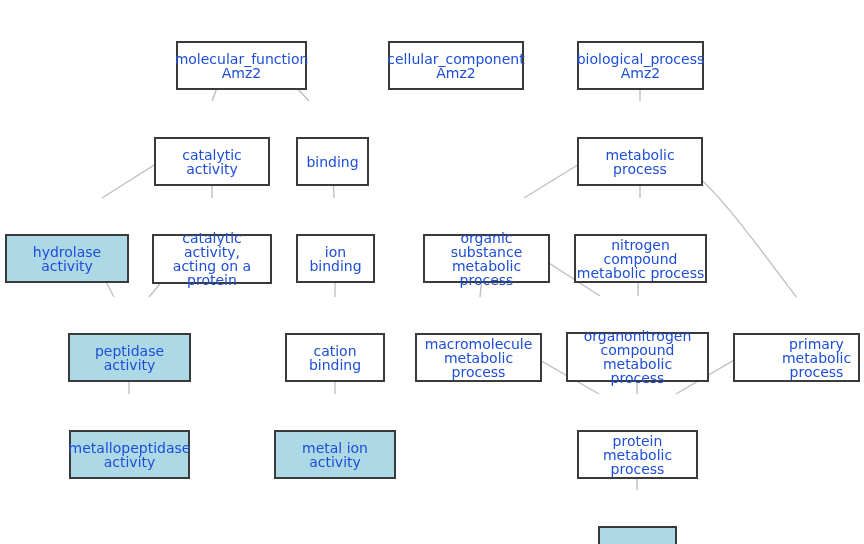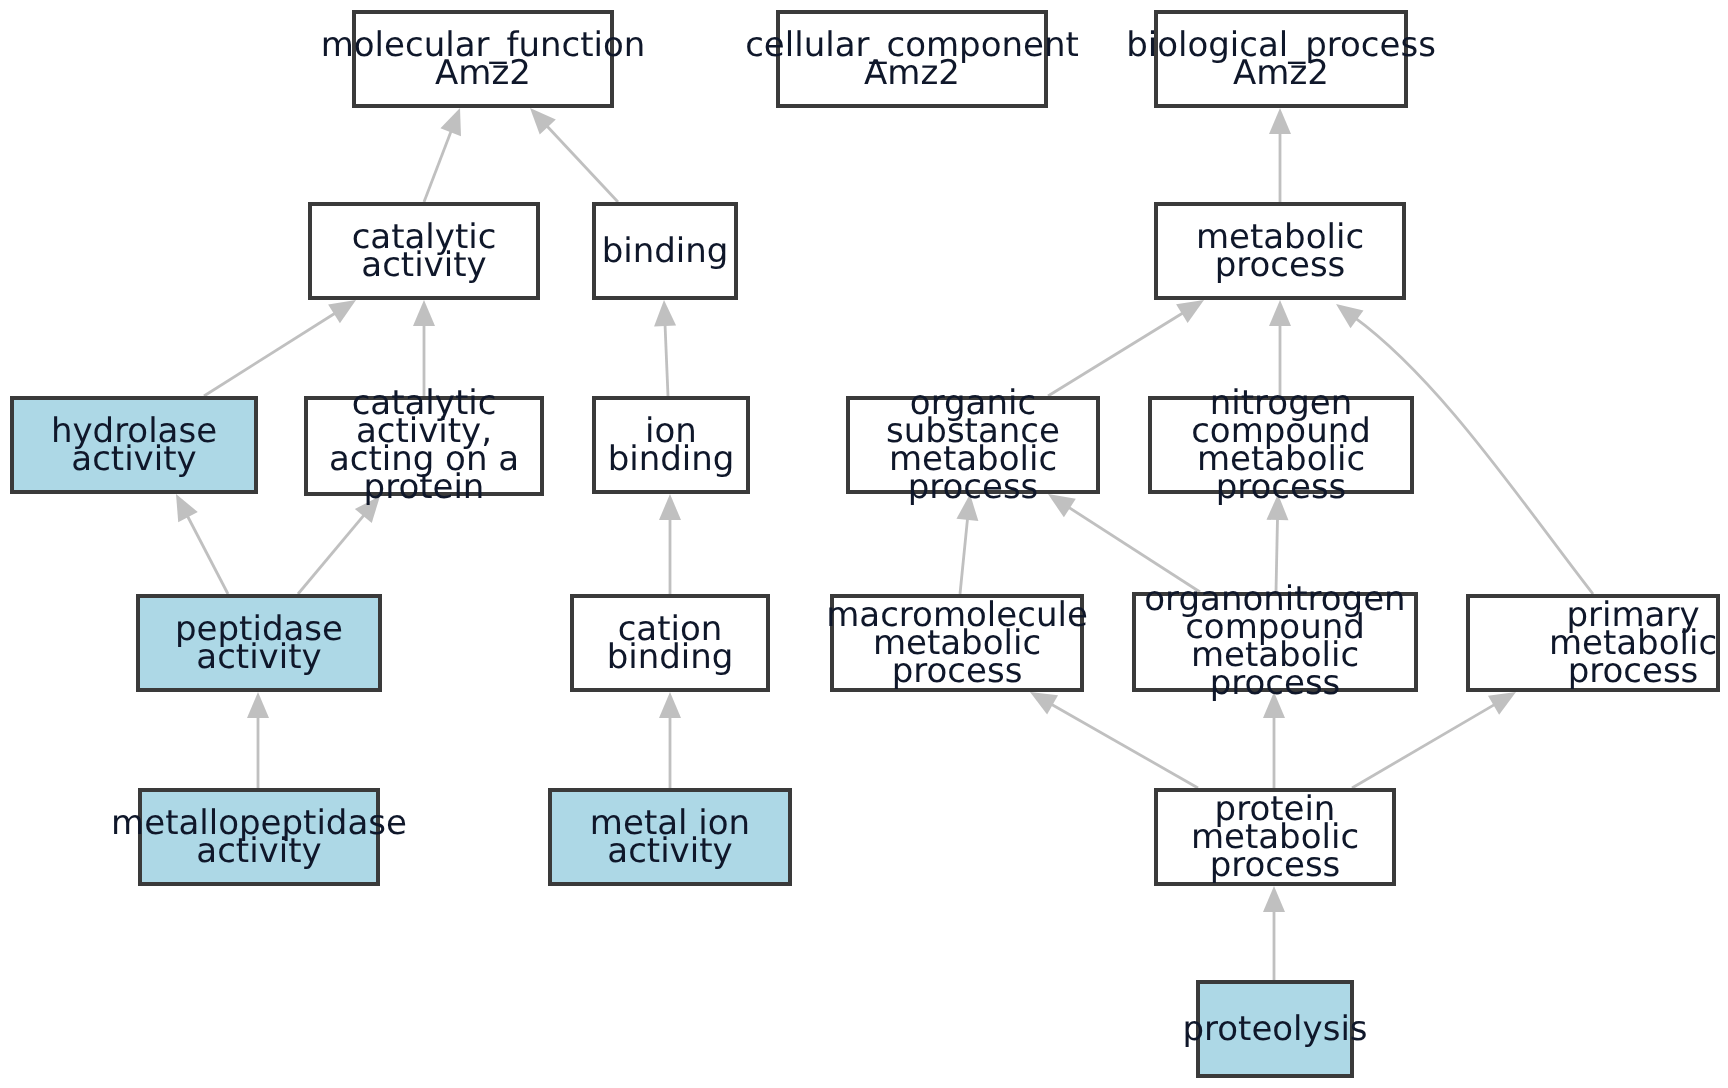--- a/index.html
+++ b/index.html
@@ -4,22 +4,23 @@
 <style>
   html, body { margin: 0; padding: 0; background: #ffffff; }
   body { width: 864px; height: 544px; position: relative; overflow: hidden; font-family: "DejaVu Sans", sans-serif; }
   #edges { position: absolute; left: 0; top: 0; width: 864px; height: 544px; }
   .node {
     position: absolute; box-sizing: border-box;
     border: 2px solid #3a3a3a;
     background: #ffffff;
     display: flex; align-items: center; justify-content: center;
     text-align: center;
-    font-size: 17px; line-height: 14px; color: #0f172a;
+    font-size: 14px; line-height: 14px; color: #1d4ed8;
     white-space: pre-line;
+    margin-top: 36px;
   }
   .node.hl { background: #add8e6; }
 </style>
 </head>
 <body>
 
 <svg id="edges" xmlns="http://www.w3.org/2000/svg">
     <g>
       <path d="M212,101 L226.06588006732255,64.2724242686578" fill="none" stroke="#c0c0c0" stroke-width="1.4"></path>
       <polygon points="230,54 230.48679766843736,68.10719773838886 220.21437339977956,64.17307780571142" fill="#c0c0c0"></polygon>

